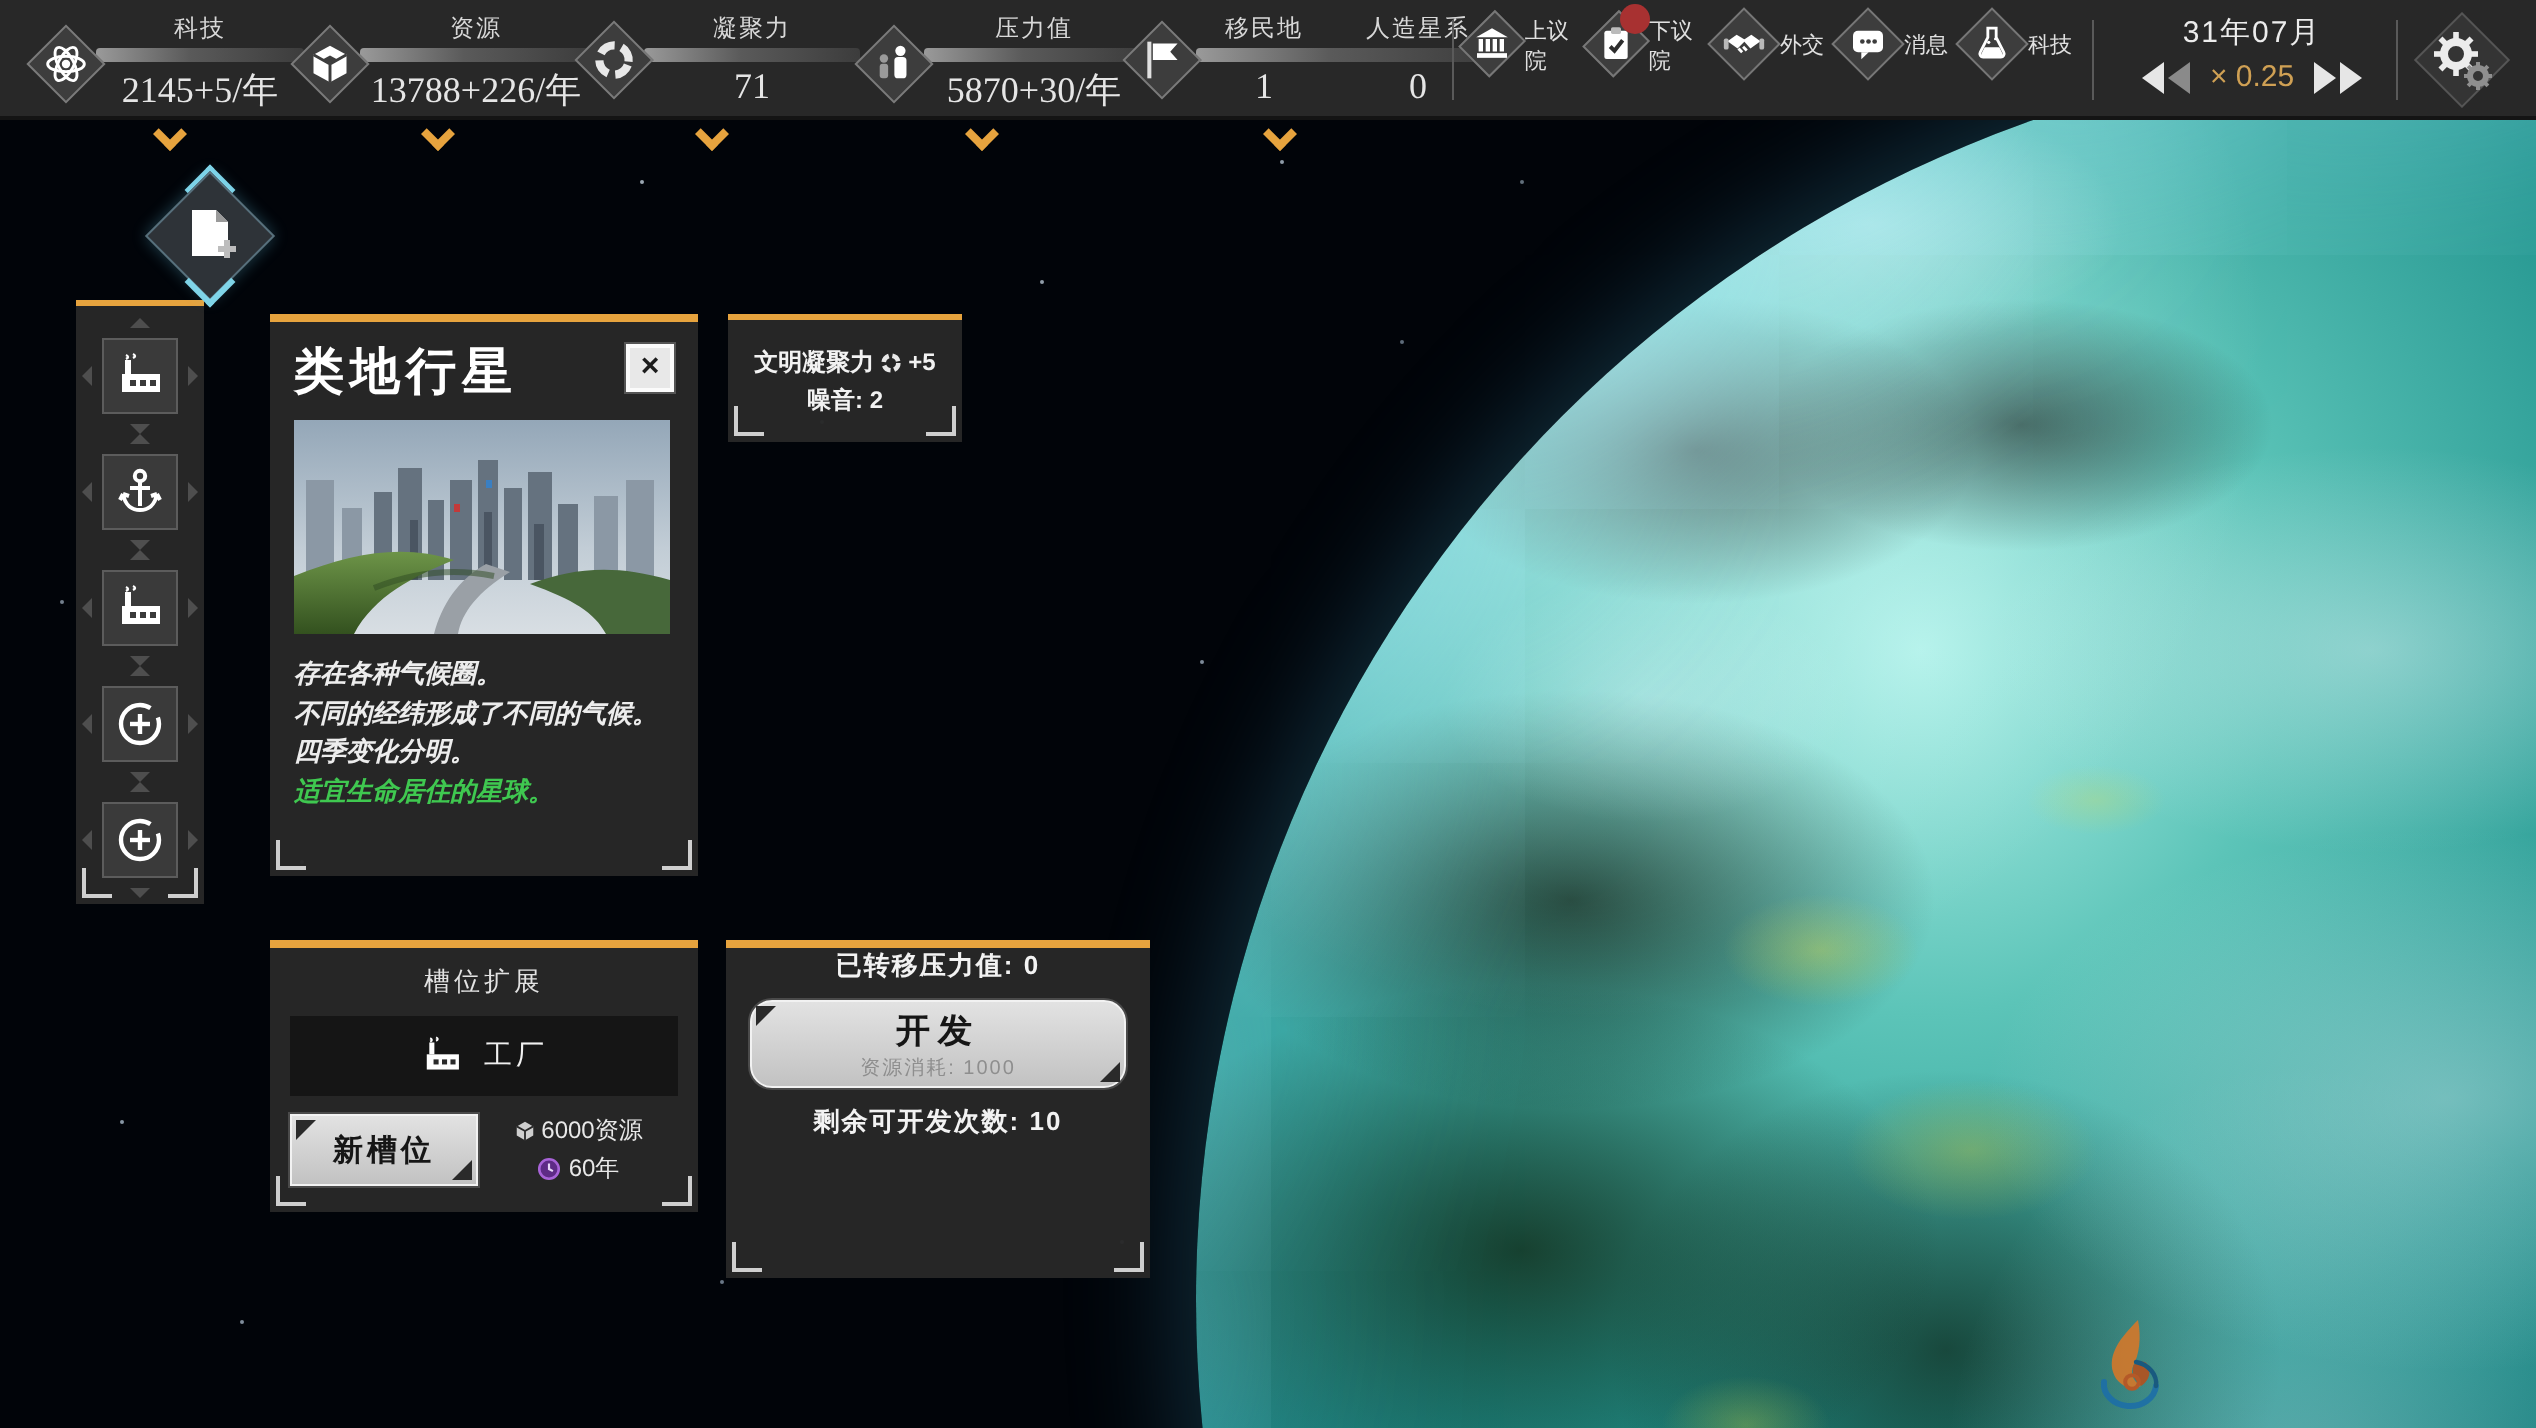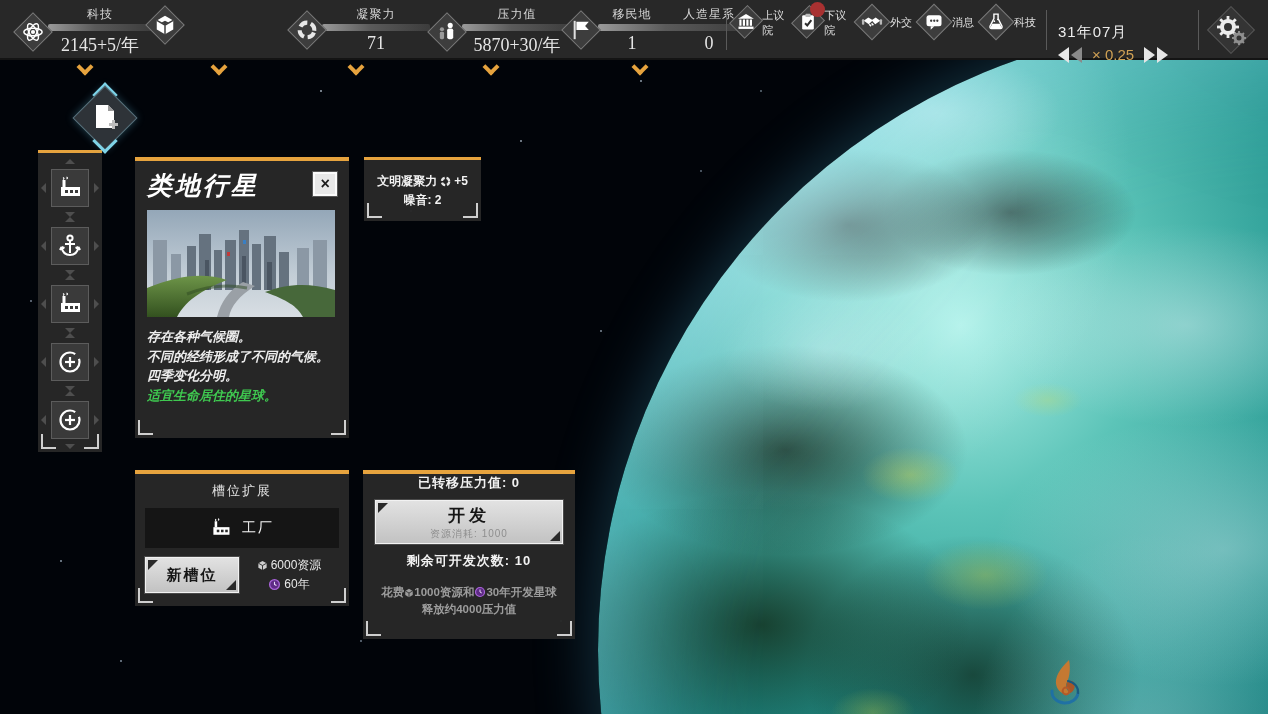--- a/index.html
+++ b/index.html
@@ -55,21 +55,21 @@
   .vdiv { position:absolute; top:10px; width:1px; height:40px; background:#5a5a5a; }
 
   .tbbtns { position:absolute; left:730px; top:4px; display:flex; }
   .tbbtn { width:62px; display:flex; flex-direction:row; align-items:center; cursor:pointer; }
   .dicon2 { width:36px; height:36px; position:relative; display:flex; align-items:center; justify-content:center; }
   .dicon2::before { content:""; position:absolute; inset:5px; transform:rotate(45deg); background:#3d3d3d; border:1px solid #777; }
   .dicon2 svg { position:relative; z-index:1; }
   .tblabel { font-size:11px; color:#e0e0e0; margin-top:1px; }
   .badge { position:absolute; right:-1px; top:-2px; width:15px; height:15px; border-radius:50%; background:#a83131; z-index:2; }
 
-  .dateblock { position:absolute; left:1058px; top:23px; width:136px; display:flex; flex-direction:column; }
+  .dateblock { position:absolute; left:1058px; top:7px; width:136px; display:flex; flex-direction:column; align-items:center; }
   .datetext { font-size:15px; color:#ececec; letter-spacing:1px; }
   .speedrow { display:flex; align-items:center; gap:10px; margin-top:4px; }
   .speedtext { font-size:15px; color:#cfa054; }
   .tri-l, .tri-r { width:0; height:0; border:8px solid transparent; }
   .tri-l { border-right:11px solid #e6e6e6; border-left:none; }
   .tri-l.dim { border-right-color:#8a8a8a; }
   .tri-r { border-left:11px solid #e6e6e6; border-right:none; }
   .arrowpair { display:flex; gap:2px; cursor:pointer; }
 
   .gearbtn { position:absolute; left:1208px; top:7px; width:46px; height:46px; display:flex; align-items:center; justify-content:center; cursor:pointer; }
@@ -96,21 +96,21 @@
   .slot { position:relative; width:64px; height:58px; display:flex; align-items:center; justify-content:center; }
   .slotbtn { width:38px; height:38px; background:#3a3a3a; border:1px solid #5c5c5c; display:flex; align-items:center; justify-content:center; cursor:pointer; }
   .tri { position:absolute; width:0; height:0; border:5px solid transparent; }
   .tri.u { top:0;  left:27px; border-bottom-color:#4e4e4e; border-top:none; }
   .tri.d { bottom:0; left:27px; border-top-color:#4e4e4e; border-bottom:none; }
   .tri.l { left:3px; top:24px; border-right-color:#4e4e4e; border-left:none; }
   .tri.r { right:3px; top:24px; border-left-color:#4e4e4e; border-right:none; }
 
   
   .ppanel { left:135px; top:157px; width:214px; height:281px; padding:8px 12px; }
-  .ptitle-row { display:flex; align-items:flex-start; justify-content:space-between;font-style:italic; }
+  .ptitle-row { display:flex; align-items:flex-start; justify-content:space-between; }
   .ptitle { font-size:25px; font-weight:bold; letter-spacing:3px; color:#fff; }
   .closebtn { width:24px; height:24px; background:#e8e8e8; color:#1c1c1c; font-size:16px; font-weight:bold;
     display:flex; align-items:center; justify-content:center; border:2px solid #fbfbfb; box-shadow:0 0 0 1px #555; cursor:pointer; margin-top:3px; }
   .pimg { width:188px; height:107px; margin:8px 0 10px; display:block; }
   .pdesc { font-size:13px; font-weight:bold; font-style:italic; color:#ededed; line-height:1.5; }
   .pdesc .green { color:#3fc850; }
 
   
   .tpanel { left:364px; top:157px; width:117px; height:64px; border-top-width:3px;
     display:flex; flex-direction:column; align-items:center; justify-content:center; gap:2px; }
@@ -126,21 +126,21 @@
     box-shadow:0 0 0 1px #4a4a4a; color:#161616; font-weight:bold; text-align:center; cursor:pointer; }
   .lightbtn::before { content:""; position:absolute; left:2px; top:2px; border:5px solid transparent; border-left-color:#2a2a2a; border-top-color:#2a2a2a; }
   .lightbtn::after  { content:""; position:absolute; right:2px; bottom:2px; border:5px solid transparent; border-right-color:#2a2a2a; border-bottom-color:#2a2a2a; }
   .newslot { width:94px; height:36px; font-size:15px; letter-spacing:2px; display:flex; align-items:center; justify-content:center; }
   .costcol { flex:1; display:flex; flex-direction:column; align-items:center; gap:2px; }
   .costline { display:flex; align-items:center; gap:3px; font-size:12px; color:#e8e8e8; }
 
   
   .dpanel { left:363px; top:470px; width:212px; height:169px; padding:0 12px; }
   .dline { text-align:center; font-size:13px; font-weight:bold; color:#f2f2f2; letter-spacing:1px; }
-  .devbtn { width:188px; height:44px; margin:8px 0; display:flex; flex-direction:column; align-items:center; justify-content:center; }
+  .devbtn { width:188px; height:44px; margin:8px 0; display:flex; flex-direction:column; align-items:center; justify-content:center;border-radius:11px; }
   .devbtn .big { font-size:17px; letter-spacing:4px; }
   .devbtn .sub { font-size:10px; color:#8e8e8e; font-weight:normal; letter-spacing:1px; }
   .dnote { margin-top:14px; text-align:center; font-size:11.5px; color:#9c9c9c; font-weight:bold; line-height:1.5; }
   .dnote .inl { display:inline-flex; align-items:center; vertical-align:-2px; }
 
   
   .logo { position:absolute; left:1042px; top:658px; z-index:5; opacity:.9; }
 </style>
 </head>
 <body>
@@ -175,20 +175,25 @@
     </div>
   </div>
 
   <div class="stat" style="left:146px">
     <div class="dicon">
       <svg width="22" height="22" viewBox="0 0 24 24">
           <path d="M12 2 L21 7 V17 L12 22 L3 17 V7 Z" fill="#fff"></path>
         <path d="M12 22 V12 M12 12 L3 7 M12 12 L21 7" stroke="#3d3d3d" stroke-width="1.6" fill="none"></path>
         <path d="M8.2 9.4 L12 11.5 L15.8 9.4 L12 7.3 Z" fill="#3d3d3d"></path>
         </svg>
+    </div>
+    <div class="scol">
+      <span class="slabel">资源</span>
+      <div class="sbar" style="width:116px"></div>
+      <span class="svalue">13788+226/年</span>
     </div>
   </div>
 
   <div class="stat" style="left:288px">
     <div class="dicon">
       <svg width="22" height="22" viewBox="0 0 24 24">
           <circle cx="12" cy="12" r="8" fill="none" stroke="#e8e8e8" stroke-width="4.5" stroke-dasharray="9 4" transform="rotate(20 12 12)"></circle>
         </svg>
     </div>
     <div class="scol">
@@ -550,28 +555,13 @@
   </div>
 </div>
 
 <div class="panel dpanel cb">
   <div class="dline">已转移压力值: 0</div>
   <div class="lightbtn devbtn">
     <span class="big">开发</span>
     <span class="sub">资源消耗: 1000</span>
   </div>
   <div class="dline">剩余可开发次数: 10</div>
-  <div class="dnote">
-    <span>花费</span><span class="inl">
-        <svg width="10" height="10" viewBox="0 0 24 24">
-          <path d="M12 2 L21 7 V17 L12 22 L3 17 V7 Z" fill="#9c9c9c"></path>
-          <path d="M12 22 V12 M12 12 L3 7 M12 12 L21 7" stroke="#2a2a2a" stroke-width="2" fill="none"></path>
-        </svg>
-      </span><span>1000资源和</span><span class="inl">
-        <svg width="12" height="12" viewBox="0 0 24 24">
-          <circle cx="12" cy="12" r="9" fill="#5e2b86" stroke="#a863d8" stroke-width="2.4"></circle>
-          <path d="M12 7 v5 l3.6 2" stroke="#e8d8f8" stroke-width="2" fill="none"></path>
-        </svg>
-      </span><span>30年开发星球</span>
-    <br>
-    <span>释放约4000压力值</span>
-  </div>
 </div>
 
 </body></html>

